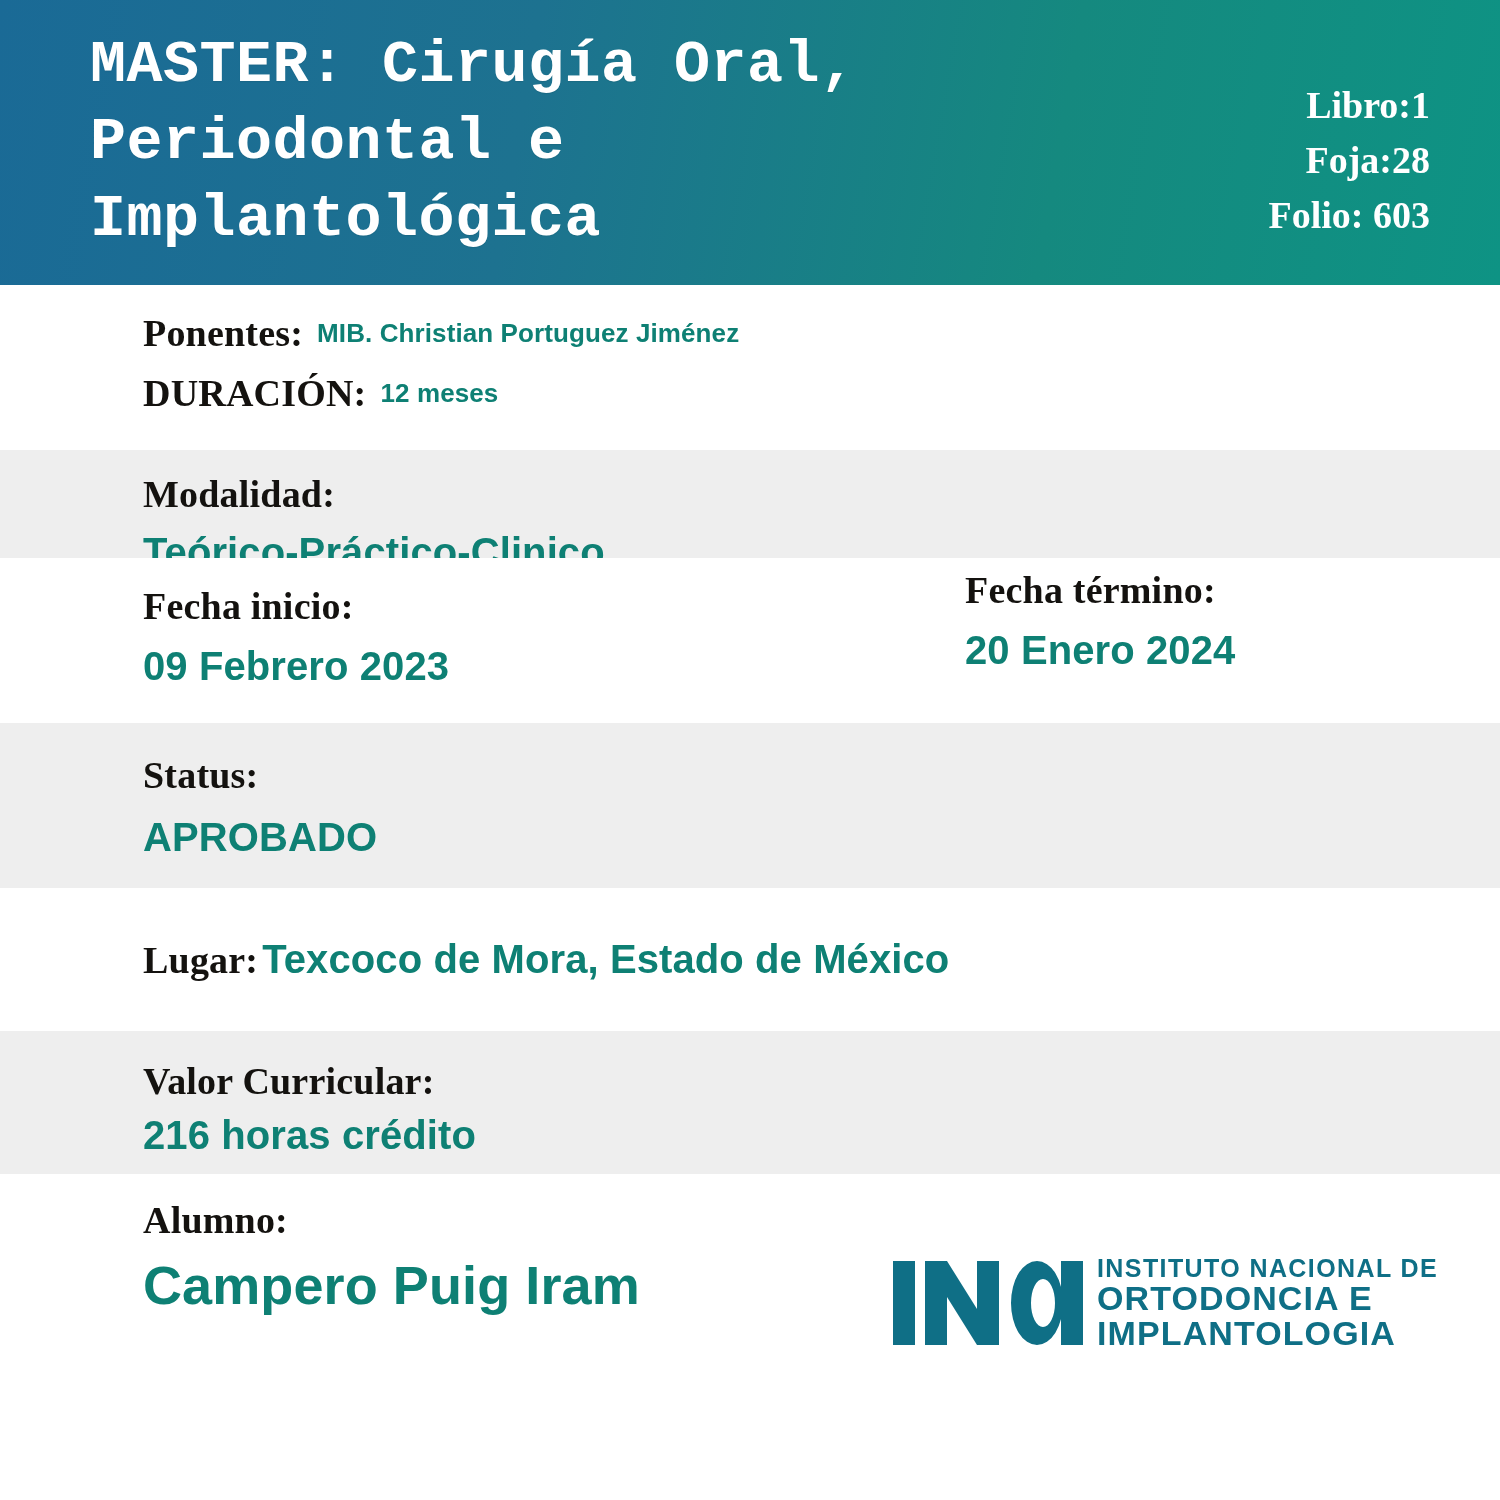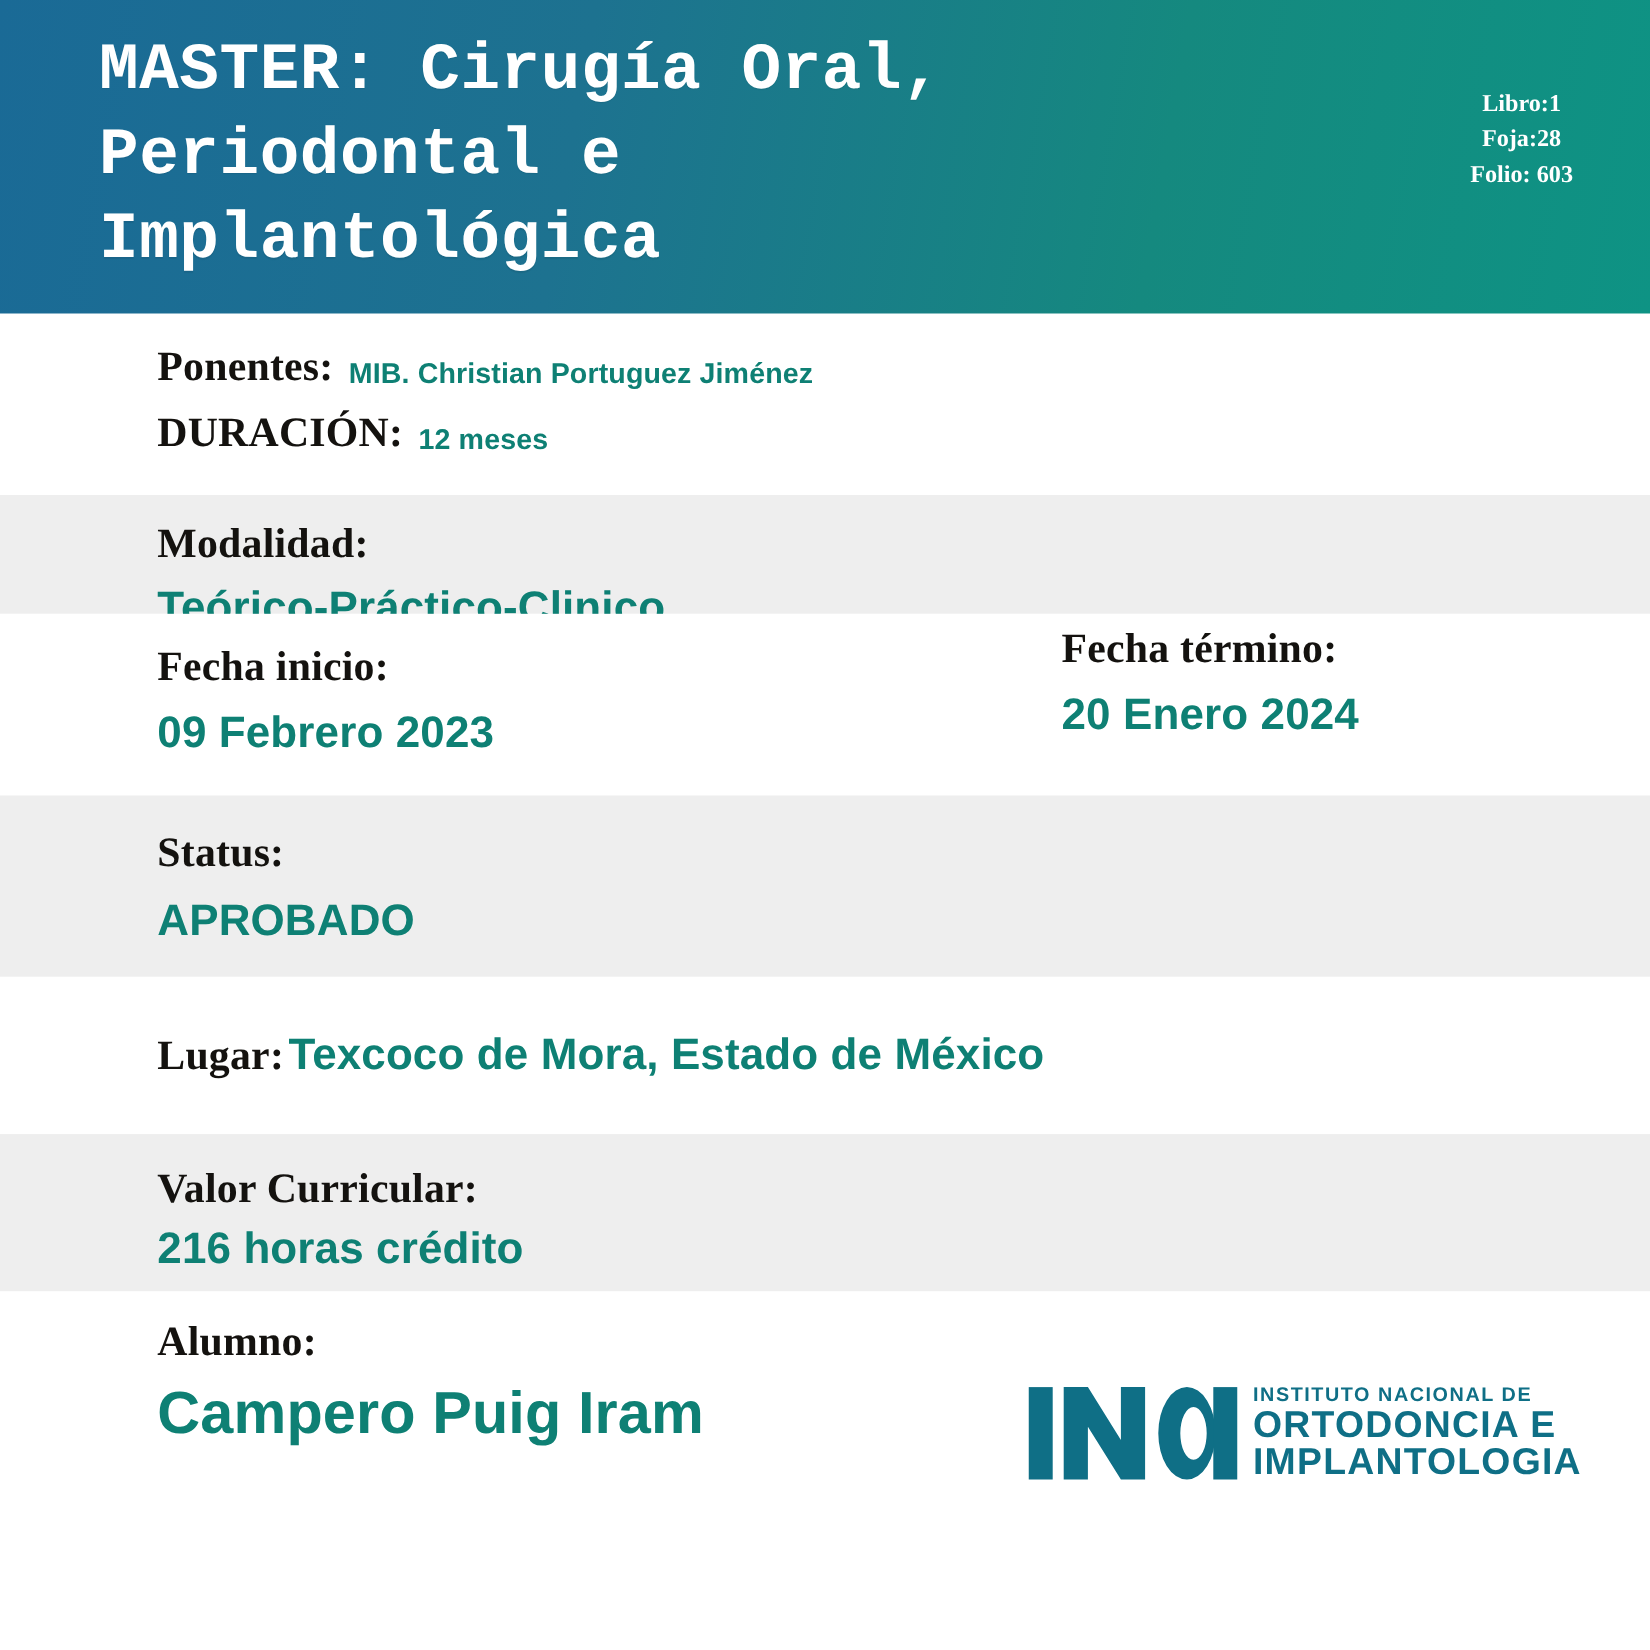--- a/index.html
+++ b/index.html
@@ -35,24 +35,24 @@
     letter-spacing: 0.5px;
     max-width: 1020px;
     text-shadow: 0 1px 1px rgba(0,0,0,0.08);
   }
   .header-meta {
     position: absolute;
     right: 70px;
     top: 78px;
     color: #ffffff;
     font-family: "Liberation Serif", serif;
-    font-size: 22px;
+    font-size: 38px;
     font-weight: 700;
     line-height: 1.45;
-    text-align: center;
+    text-align: right;
   }
 
   
   .row {
     width: 100%;
     padding: 0 0 0 143px;
     display: block;
   }
   .row.shaded { background: #eeeeee; }
   .row.plain  { background: #ffffff; }
@@ -68,21 +68,21 @@
     font-family: "Liberation Sans", sans-serif;
     font-weight: 700;
     color: #0e8074;
     font-size: 26px;
     letter-spacing: 0.1px;
   }
   .val.big { font-size: 40px; }
 
   
   .row-ponentes { height: 165px; padding-top: 26px; }
-  .line { display: flex; align-items: flex-end; gap: 14px; }
+  .line { display: flex; align-items: center; gap: 14px; }
   .line + .line { margin-top: 16px; }
 
   
   .row-modalidad { height: 108px; padding-top: 22px; }
   .row-modalidad .val { margin-top: 14px; display: block; }
 
   
   .row-fechas { height: 165px; padding-top: 8px; position: relative; }
   .col-start { position: absolute; left: 143px; top: 26px; }
   .col-end   { position: absolute; left: 965px; top: 10px; }
@@ -119,21 +119,21 @@
     gap: 14px;
   }
   .logo-mark { display: block; }
   .logo-text {
     font-family: "Liberation Sans", sans-serif;
     color: #0f6f86;
     font-weight: 700;
     line-height: 1.02;
     letter-spacing: 1.2px;
   }
-  .logo-l1 { font-size: 18px; letter-spacing: 1.4px; }
+  .logo-l1 { font-size: 25px; letter-spacing: 1.4px; }
   .logo-l2 { font-size: 34px; letter-spacing: 1.1px; }
   .logo-l3 { font-size: 34px; letter-spacing: 1.1px; }
 </style>
 </head>
 <body>
 
 <div class="page">
 
   <div class="header">
     <div class="header-title">MASTER: Cirugía Oral, Periodontal e Implantológica</div>

